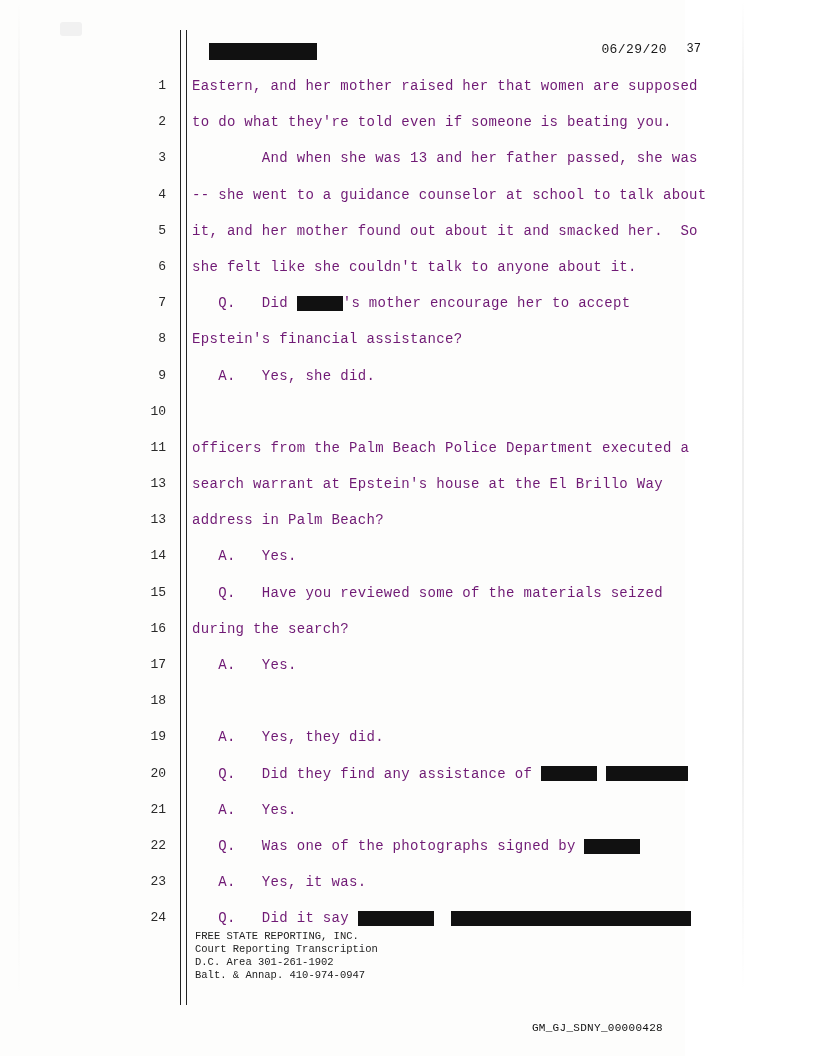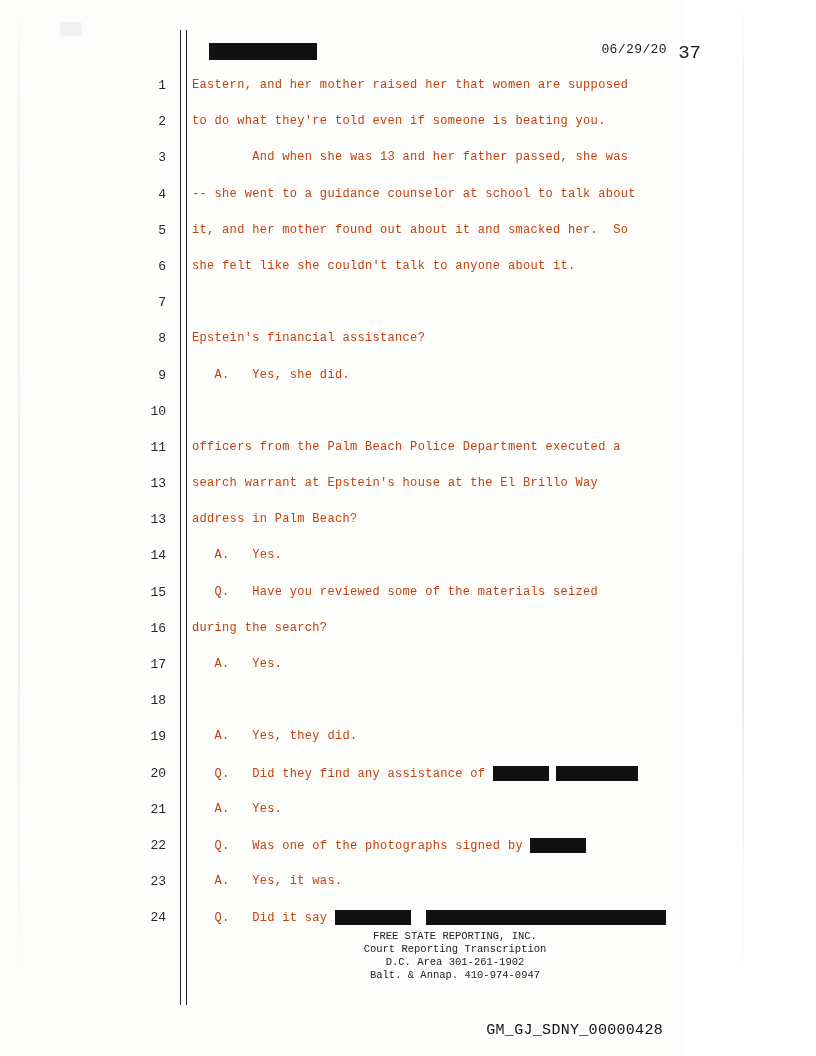--- a/index.html
+++ b/index.html
@@ -78,21 +78,21 @@
     position: absolute;
     right: 48px;
     top: 2px;
     font-size: 13px;
     letter-spacing: .4px;
   }
   .header-page {
     position: absolute;
     right: 14px;
     top: 2px;
-    font-size: 19px;
+    font-size: 12px;
     text-align: right;
   }
 
   .lines {
     position: absolute;
     left: 138px;
     top: 76px;
     width: 600px;
   }
   .line {
@@ -104,42 +104,41 @@
   .lineno {
     width: 28px;
     text-align: right;
     font-size: 13px;
     color: #2a2a2a;
     padding-top: 2px;
     flex: 0 0 28px;
   }
   .linetext {
     margin-left: 26px;
-    font-size: 12px;
+    font-size: 14px;
     letter-spacing: .32px;
     white-space: pre;
     padding-top: 2px;
-    color: #c2410c;
+    color: #701a75;
   }
 
   .footer {
     position: absolute;
     left: 195px;
     top: 930px;
     width: 520px;
-    text-align: center;
     font-size: 10.5px;
     line-height: 13px;
     color: #222;
   }
   .bates {
     position: absolute;
     right: 22px;
     top: 1022px;
-    font-size: 15px;
+    font-size: 11px;
     letter-spacing: .3px;
     color: #111;
   }
 </style>
 </head>
 <body>
 
 <div class="page">
 
   <div class="scan-smudge-1"></div>
@@ -175,20 +174,21 @@
       <div class="line">
         <div class="lineno">5</div>
         <div class="linetext"><span>it, and her mother found out about it and smacked her.  So</span></div>
       </div>
       <div class="line">
         <div class="lineno">6</div>
         <div class="linetext"><span>she felt like she couldn't talk to anyone about it.</span></div>
       </div>
       <div class="line">
         <div class="lineno">7</div>
+        <div class="linetext"><span>   Q.   Did </span><span class="redact" style="width: 46px; background: rgb(17, 17, 17);"></span><span>'s mother encourage her to accept</span></div>
       </div>
       <div class="line">
         <div class="lineno">8</div>
         <div class="linetext"><span>Epstein's financial assistance?</span></div>
       </div>
       <div class="line">
         <div class="lineno">9</div>
         <div class="linetext"><span>   A.   Yes, she did.</span></div>
       </div>
       <div class="line">

